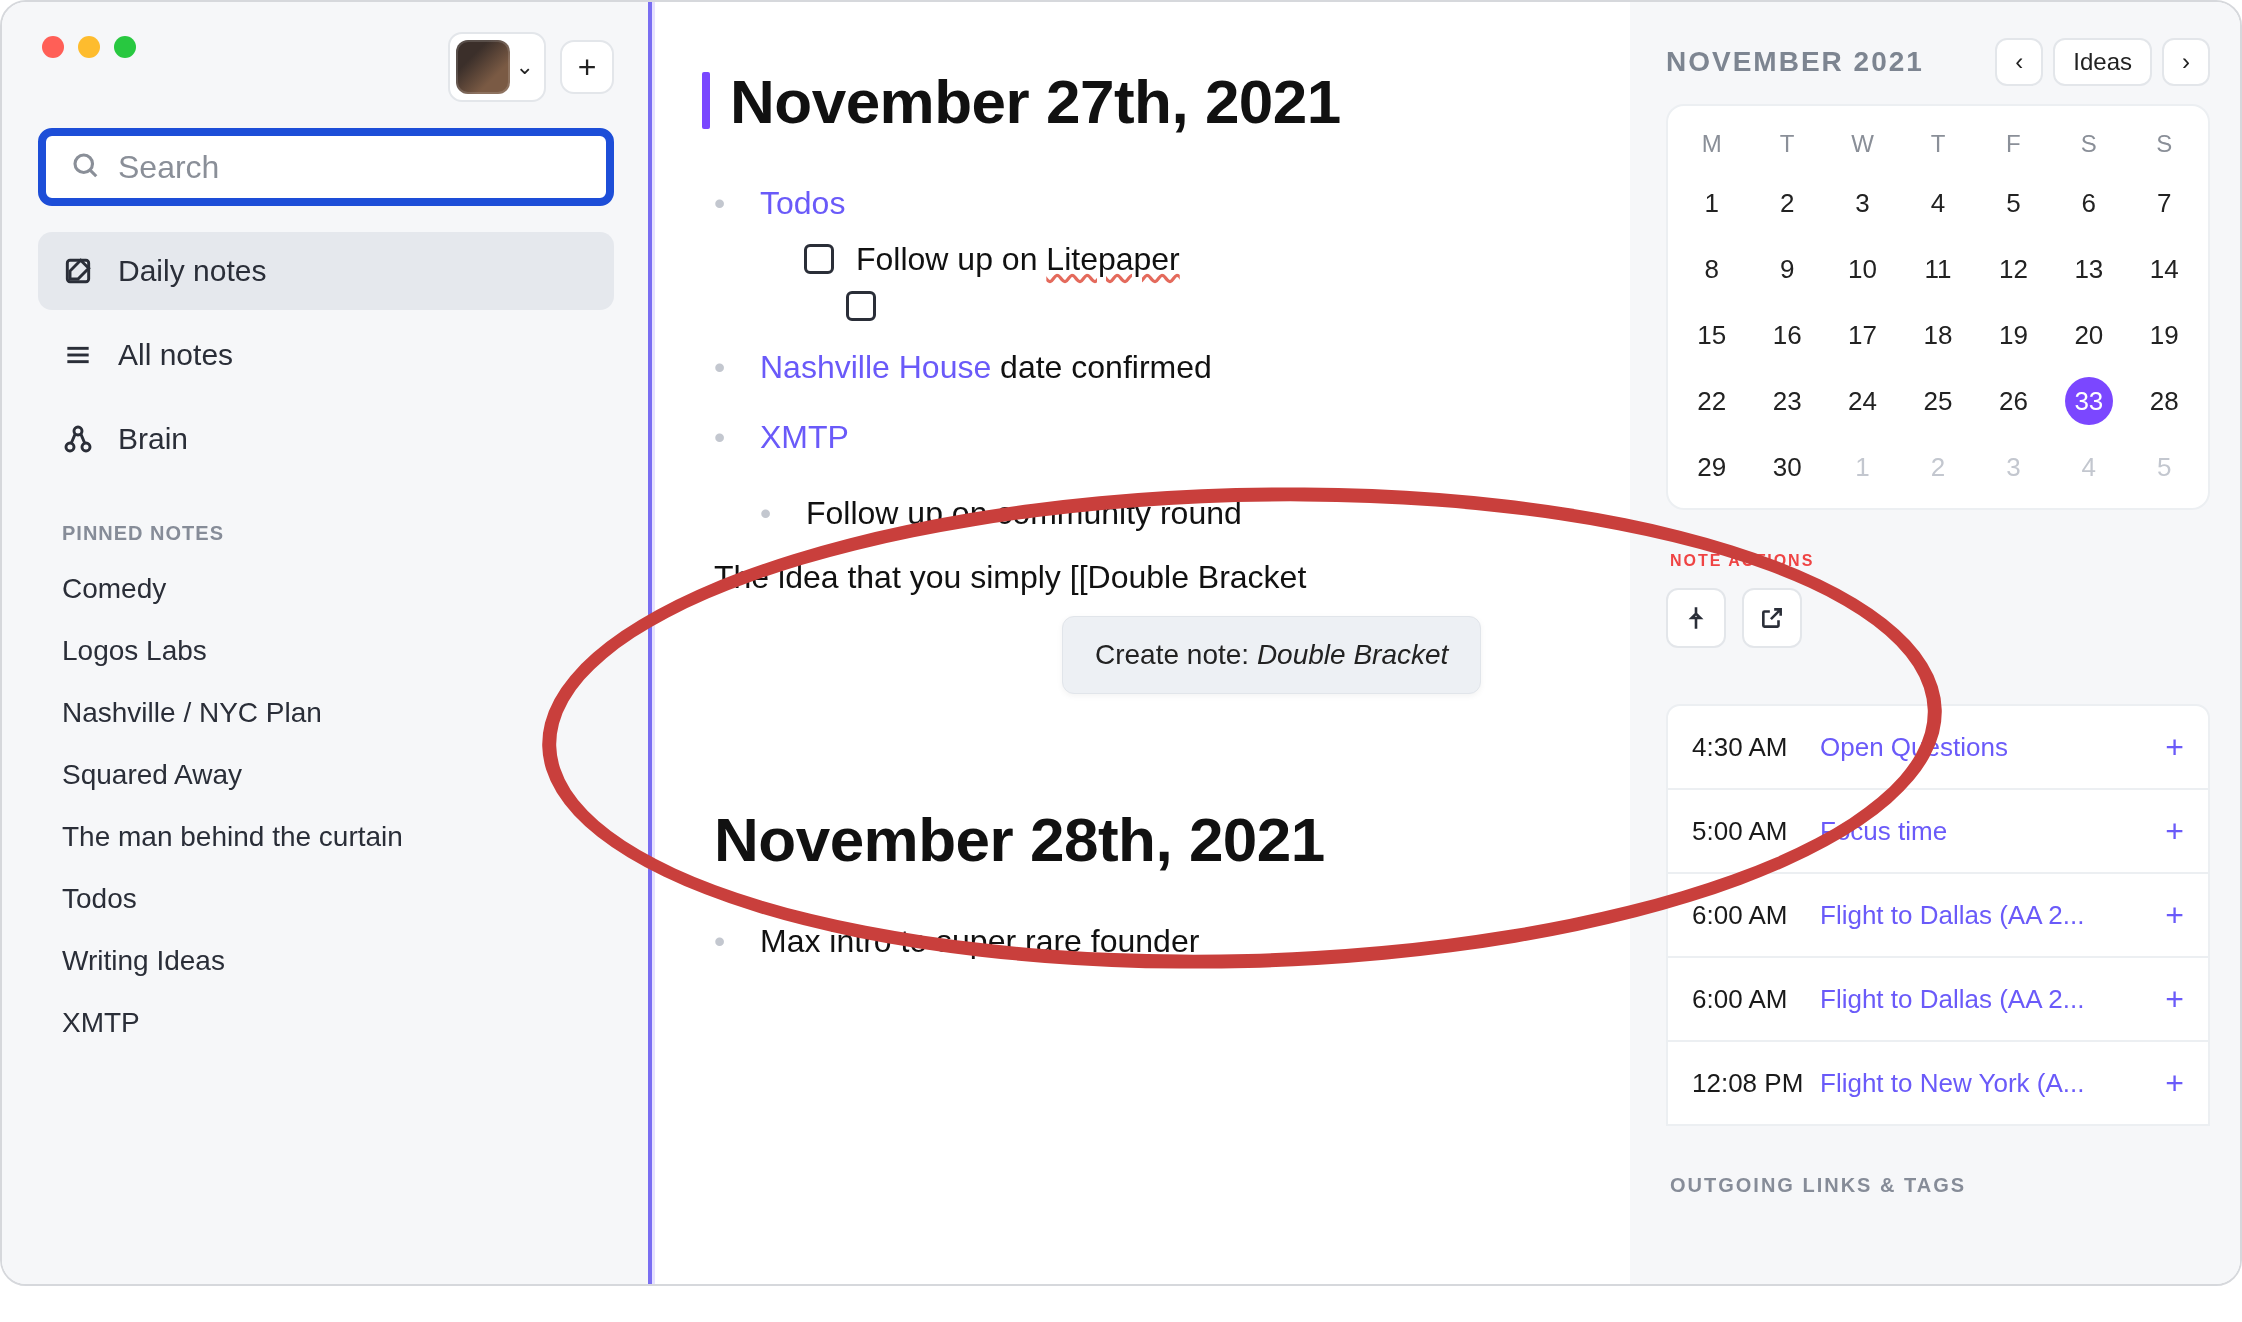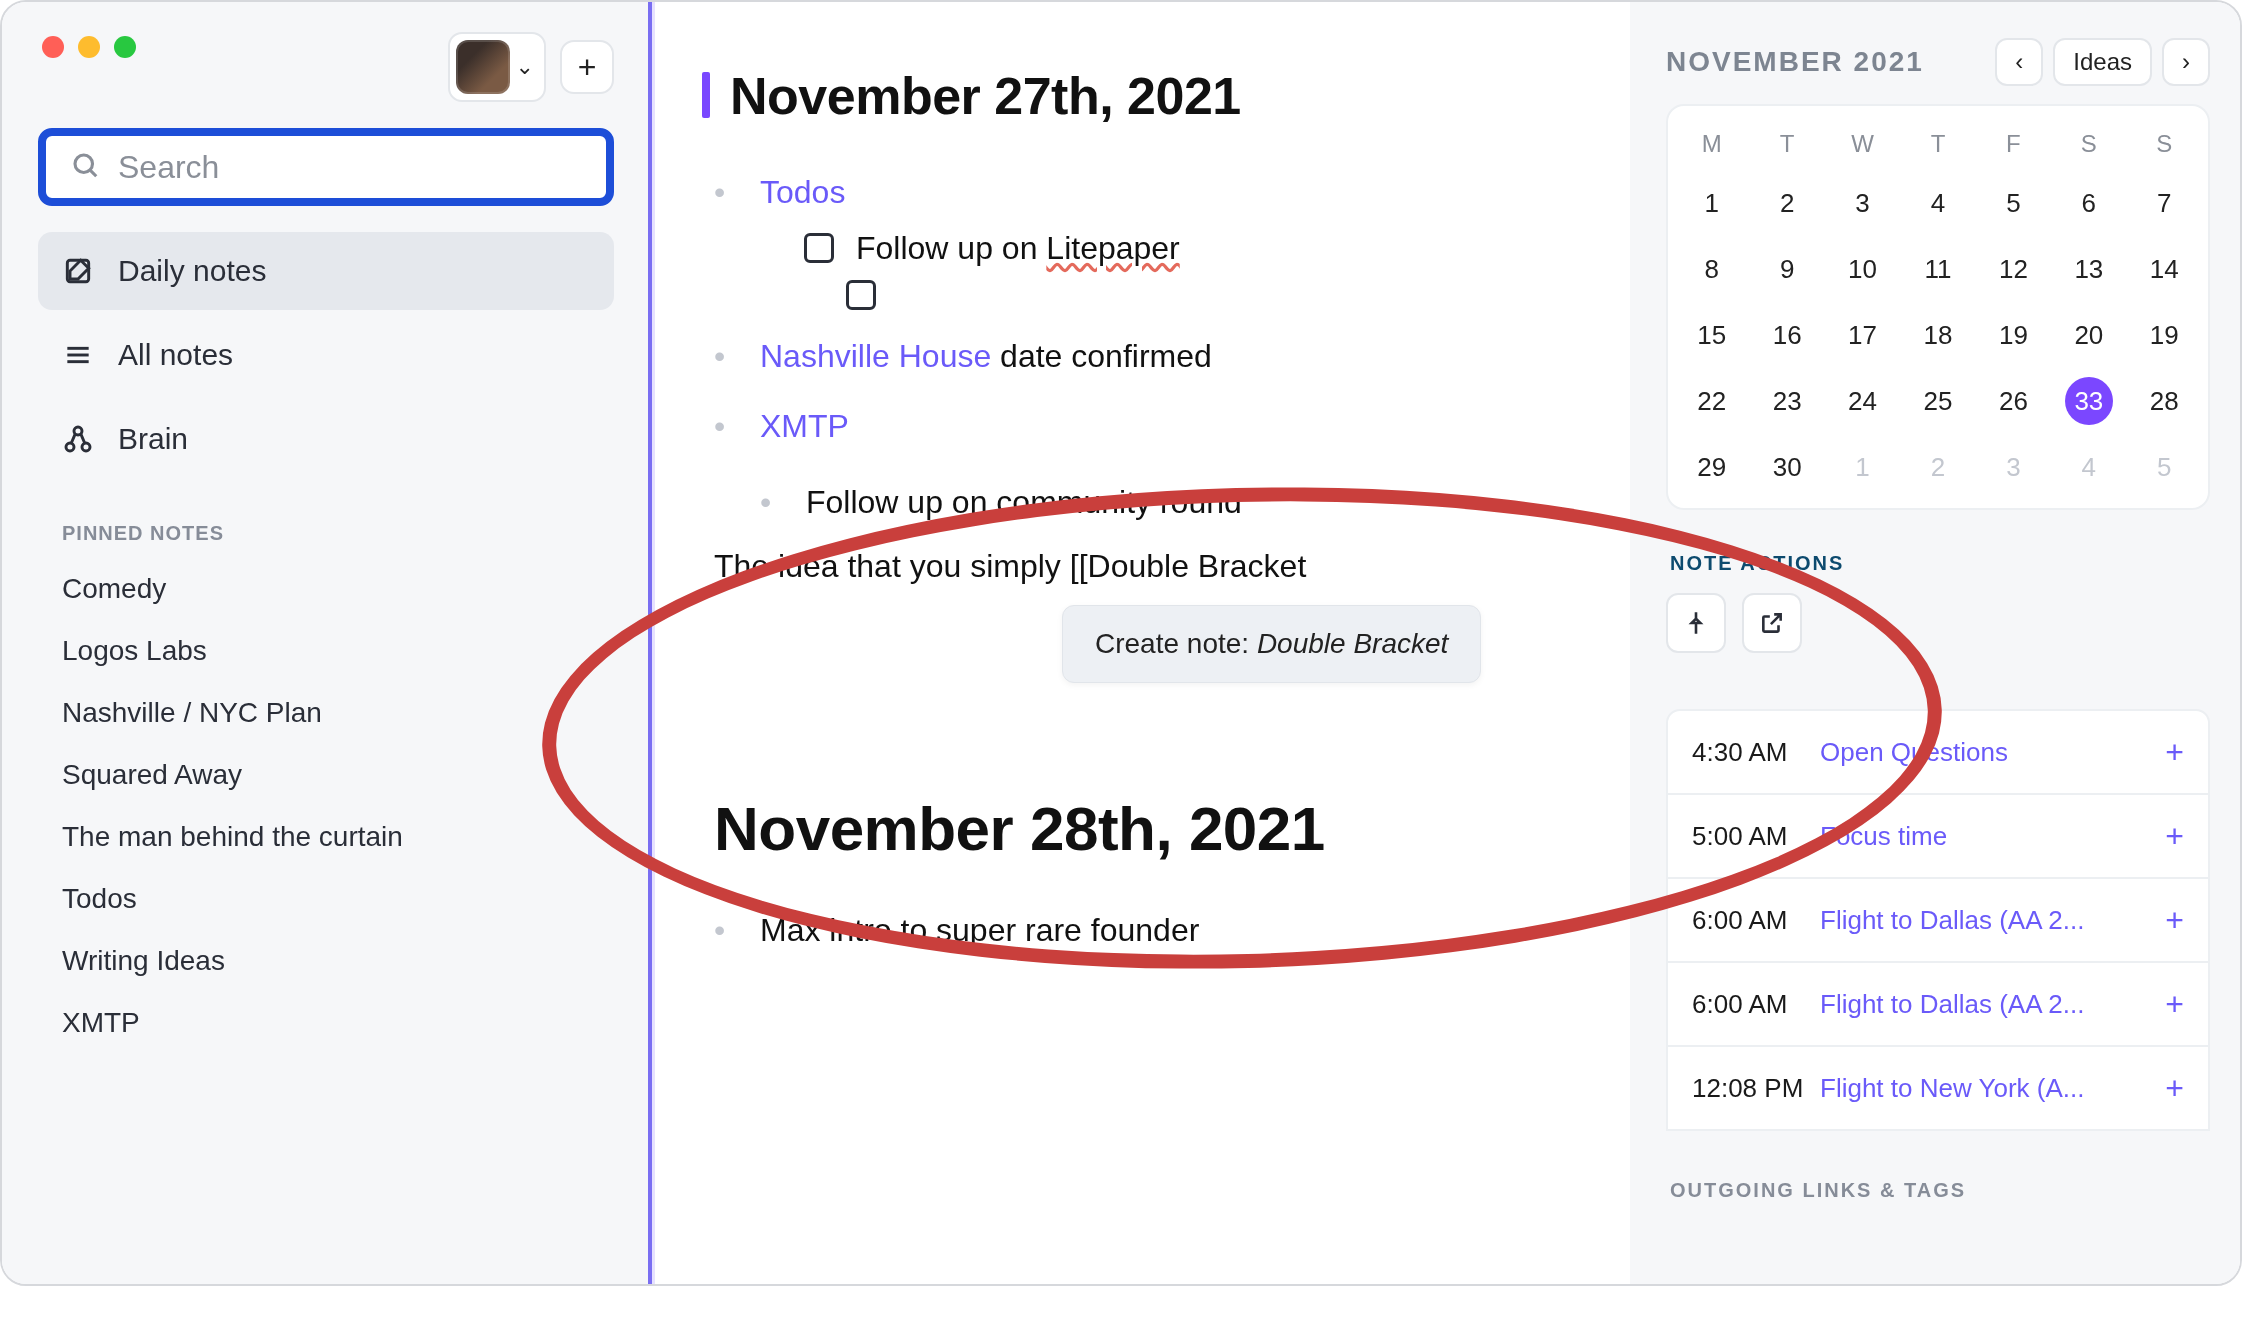--- a/index.html
+++ b/index.html
@@ -52,21 +52,21 @@
 
 .section-h{ font-size:20px; font-weight:600; letter-spacing:1px; color:#868c98; padding:44px 60px 16px 60px;}
 .pinned{ padding:0 60px; display:flex; flex-direction:column; gap:6px;}
 .pin-item{ font-size:28px; color:#2a2e38; height:56px; display:flex; align-items:center; cursor:pointer;}
 
 
 .main{ flex:1; position:relative; display:flex; }
 .editor{ flex:1; padding:64px 50px 64px 62px; overflow:auto; border-left:4px solid #7a6ef2; margin-left:-4px;}
 .accent-bar{ position:absolute; left:0; top:0; bottom:0; width:3px; background:#e6e1ff;}
 
-.note-title{ font-size:52px; font-weight:800; letter-spacing:-.5px; margin-bottom:42px; position:relative; padding-left:16px;}
+.note-title{ font-size:62px; font-weight:800; letter-spacing:-.5px; margin-bottom:42px; position:relative; padding-left:16px;}
 .note-title::before{ content:""; position:absolute; left:-12px; top:6px; bottom:8px; width:8px; background:#7a47ff; border-radius:2px;}
 
 .bul{ list-style:none;}
 .bul > li{ position:relative; padding-left:46px; font-size:32px; margin-bottom:22px; line-height:1.5;}
 .bul > li::before{ content:"•"; position:absolute; left:0; top:0; color:#c3c7cf; font-size:32px;}
 .link{ color:#6a5af9; text-decoration:none;}
 .spell{ text-decoration: underline wavy #e46a5c; text-underline-offset:4px;}
 
 .chk{ display:flex; align-items:center; gap:22px; font-size:32px; margin:8px 0 8px 4px;}
 .chk-box{ width:30px; height:30px; border:3px solid #2a2e38; border-radius:6px; background:#fff; cursor:pointer;}
@@ -87,21 +87,21 @@
 .cal-btns{ display:flex; gap:10px;}
 .cbtn{ height:48px; min-width:48px; padding:0 18px; background:#fff; border:2px solid #e3e6ea; border-radius:12px; display:flex; align-items:center; justify-content:center; font-size:24px; color:#222; cursor:pointer;}
 
 .cal{ background:#fff; border:2px solid #eceff2; border-radius:18px; padding:12px 6px 8px 6px;}
 .grid7{ display:grid; grid-template-columns:repeat(7,1fr);}
 .dow{ height:52px; display:flex; align-items:center; justify-content:center; font-size:24px; color:#8a8f98; font-weight:500;}
 .day{ height:62px; display:flex; align-items:center; justify-content:center; font-size:26px; color:#222; cursor:pointer; border-radius:50%; margin:2px 6px;}
 .day.mute{ color:#c3c7cf;}
 .day.sel{ background:#7b47ff; color:#fff; width:48px; height:48px; margin:auto;}
 
-.na-head{ font-size:20px; font-weight:700; letter-spacing:2px; color:#0c4a6e; margin:42px 0 18px 4px;}
+.na-head{ font-size:16px; font-weight:700; letter-spacing:2px; color:#ef4444; margin:42px 0 18px 4px;}
 .na-btns{ display:flex; gap:16px;}
 .na-btn{ width:60px; height:60px; background:#fff; border:2px solid #e3e6ea; border-radius:12px; display:flex; align-items:center; justify-content:center; cursor:pointer;}
 .na-btn svg{ width:26px; height:26px; stroke:#2a2e38; stroke-width:2.4; fill:none;}
 
 .events{ margin-top:58px; display:flex; flex-direction:column; gap:-1px;}
 .evt{ height:86px; background:#fff; border:2px solid #eceff2; margin-top:-2px; display:flex; align-items:center; padding:0 24px 0 24px; font-size:26px; }
 .evt:first-child{ border-top-left-radius:14px; border-top-right-radius:14px;}
 .evt-time{ width:128px; color:#1a1a1a; font-weight:500;}
 .evt-title{ flex:1; color:#6a5af9; white-space:nowrap; overflow:hidden; text-overflow:ellipsis; padding-right:14px;}
 .evt-add{ font-size:32px; color:#6a5af9; cursor:pointer;}

